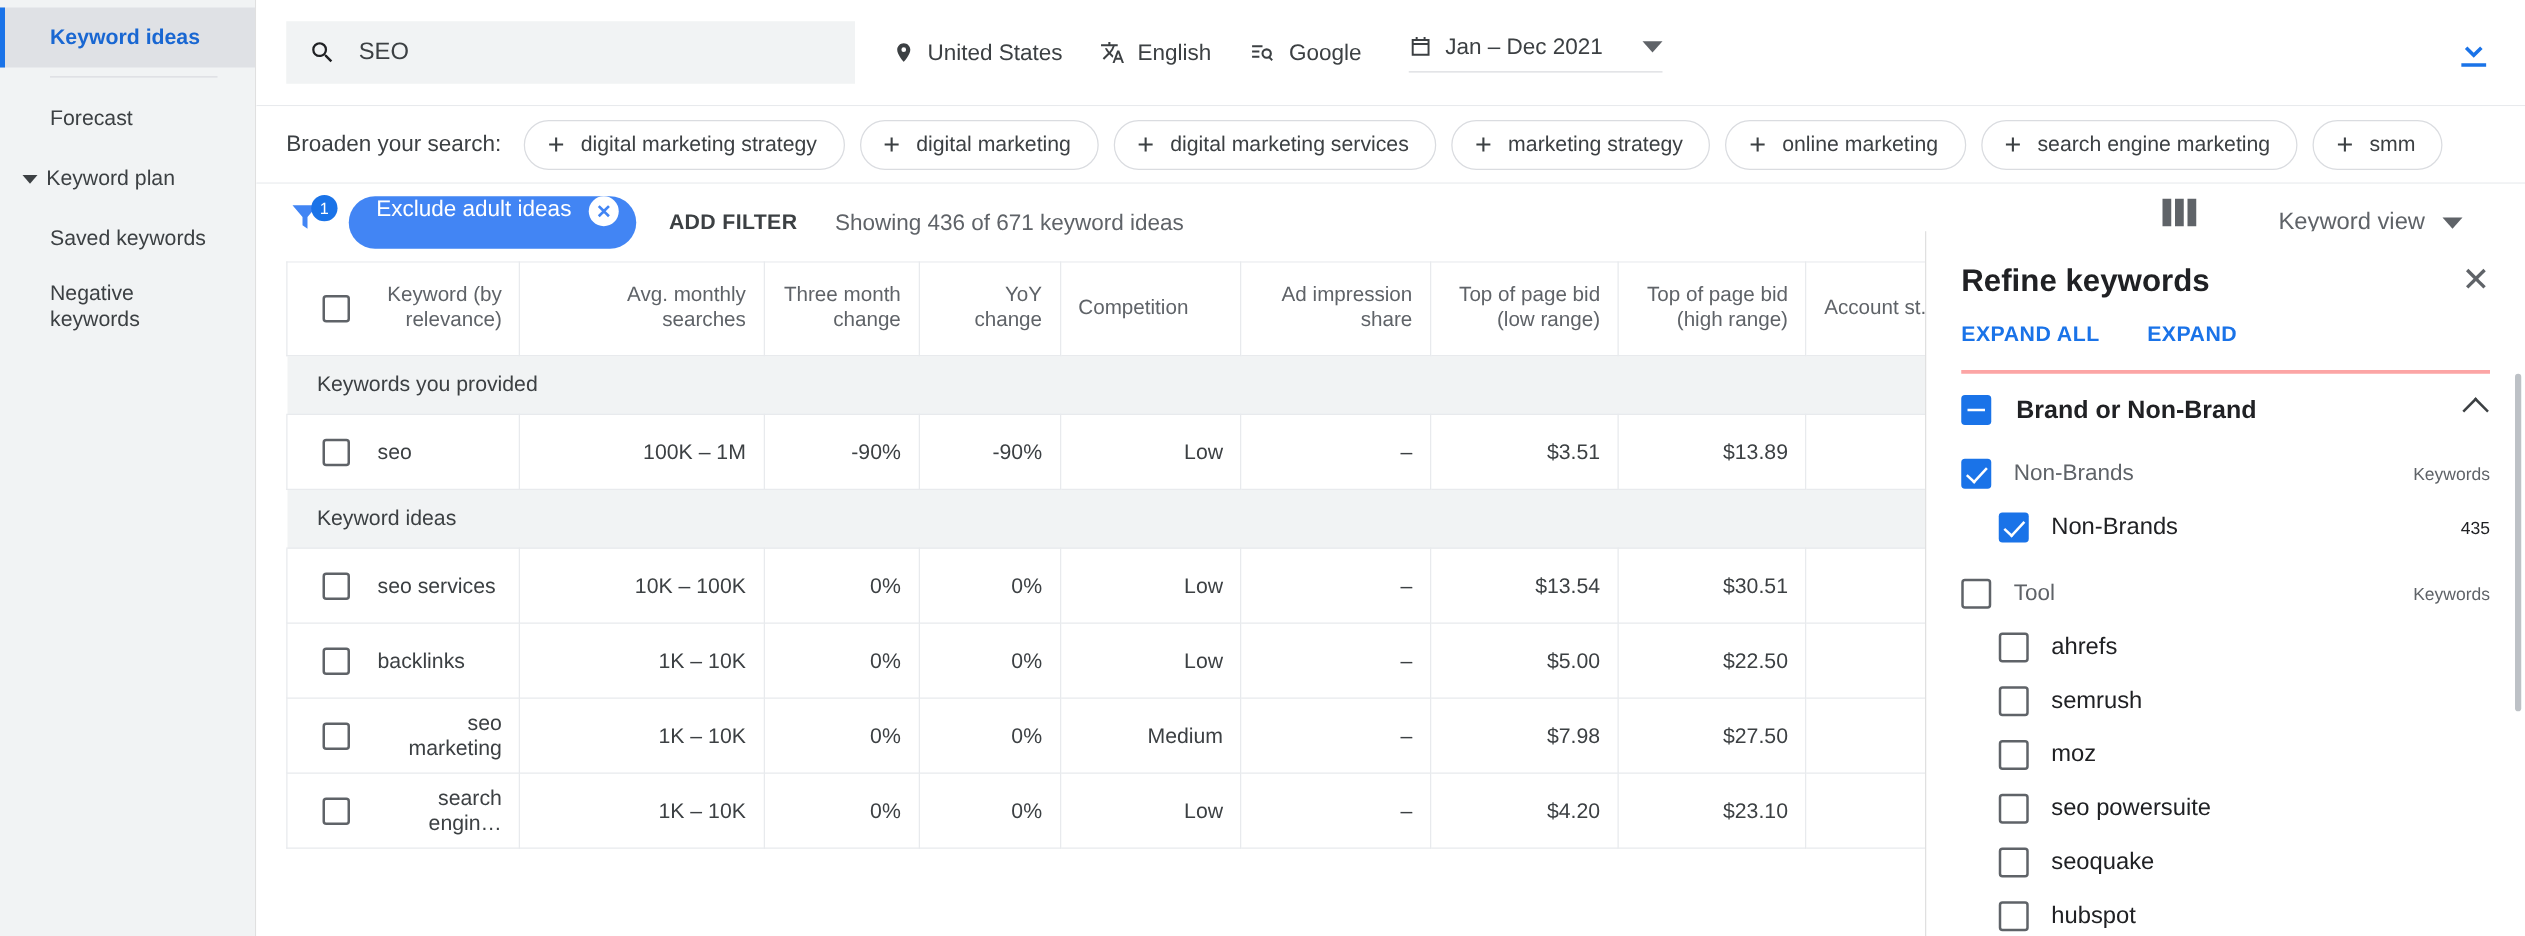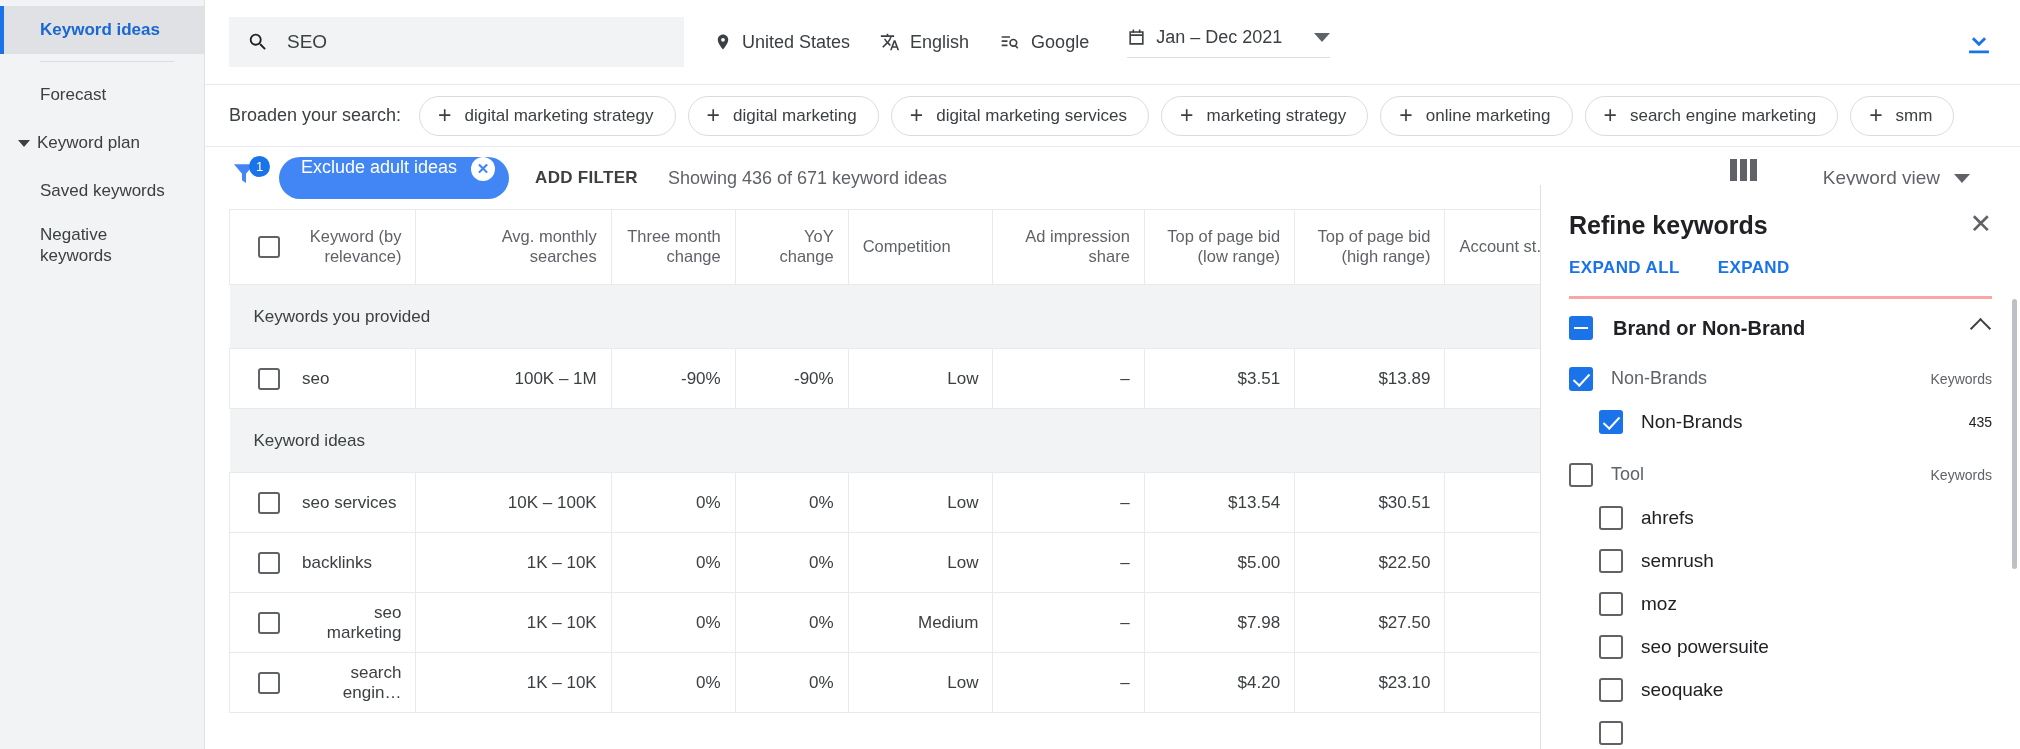--- a/index.html
+++ b/index.html
@@ -138,21 +138,21 @@
   .kwhead { display: flex; align-items: center; gap: 22px; padding-left: 14px;}
   .cbox {
     width: 22px; height: 22px; min-width: 22px; border: 2px solid #5f6368;
     border-radius: 3px; background: #fff; cursor: pointer;
   }
   table.kt td { height: 60px; font-size: 17px; color: #3c4043; padding: 0 14px; text-align: right;}
   td.c-kw { text-align: left; padding-left: 0; }
   .kwcell { display: flex; align-items: center; gap: 22px; padding-left: 14px; }
   td.c-comp { text-align: left; }
   tr.section td {
-    background: #f1f3f4; height: 64px; text-align: left; font-size: 17px;
+    background: #f1f3f4; height: 47px; text-align: left; font-size: 17px;
     color: #3c4043; border-left: none; border-right: none; padding-left: 24px;
   }
 
   
   .refine {
     position: absolute; top: 185px; right: 0; width: 480px; height: 564px;
     background: #fff; border-left: 1px solid #e0e0e0; overflow: hidden;
   }
   .refine-head { padding: 26px 28px 0 28px; }
   .refine-title-row { display: flex; align-items: flex-start; justify-content: space-between; }
@@ -505,19 +505,20 @@
         <div class="r-row lvl3">
           <span class="box-empty"></span>
           <span class="r-label">seo powersuite</span>
         </div>
         <div class="r-row lvl3">
           <span class="box-empty"></span>
           <span class="r-label">seoquake</span>
         </div>
         <div class="r-row lvl3">
           <span class="box-empty"></span>
+          <span class="r-label">hubspot</span>
         </div>
 
       </div>
     </aside>
 
   </section>
 </div>
 
 </body></html>

